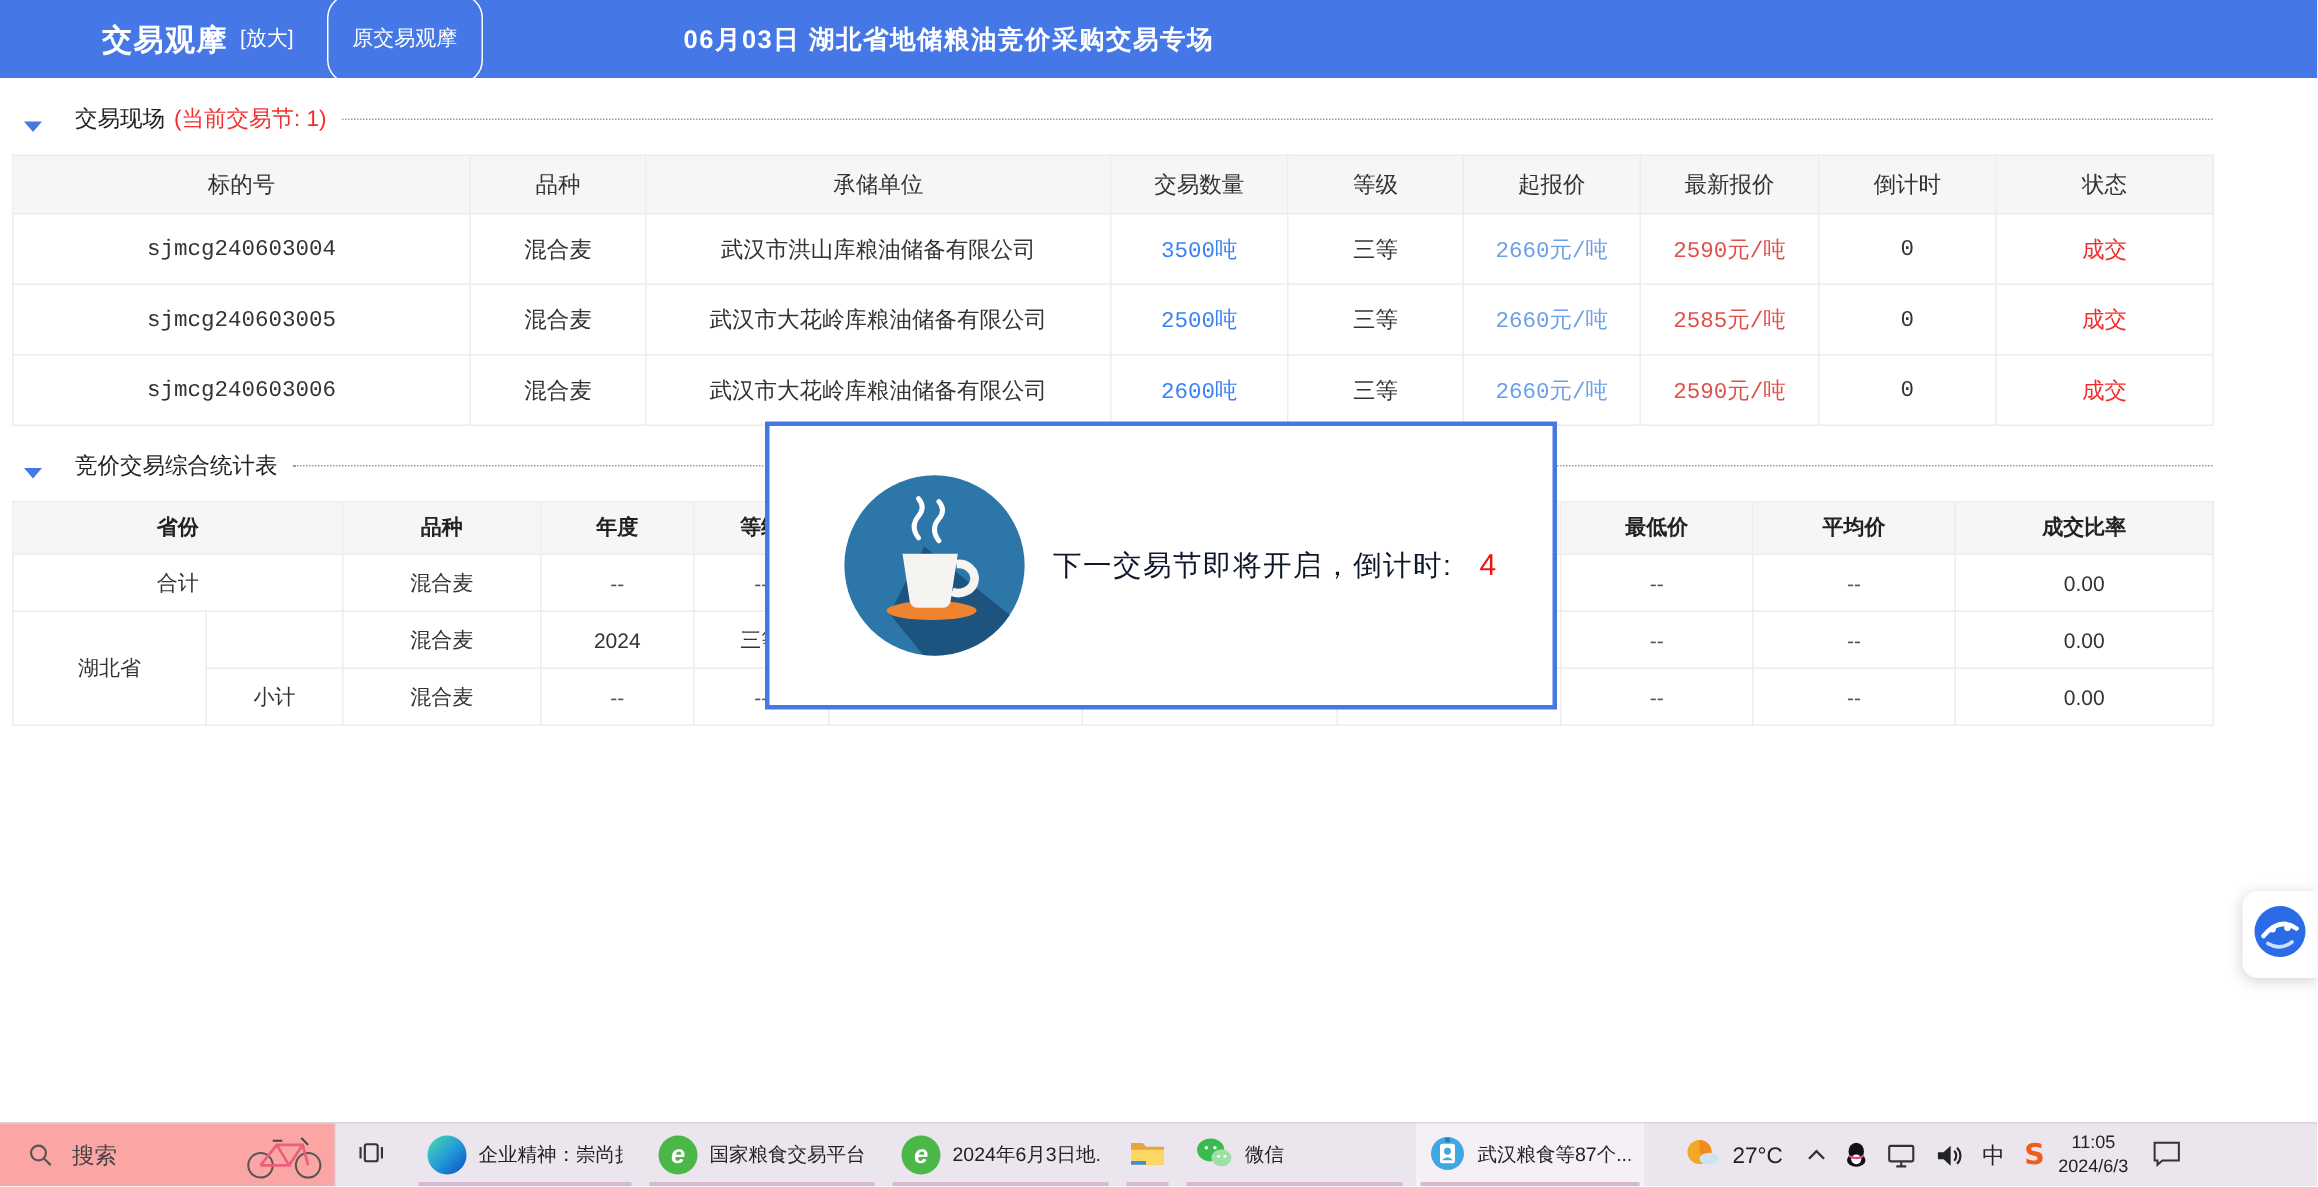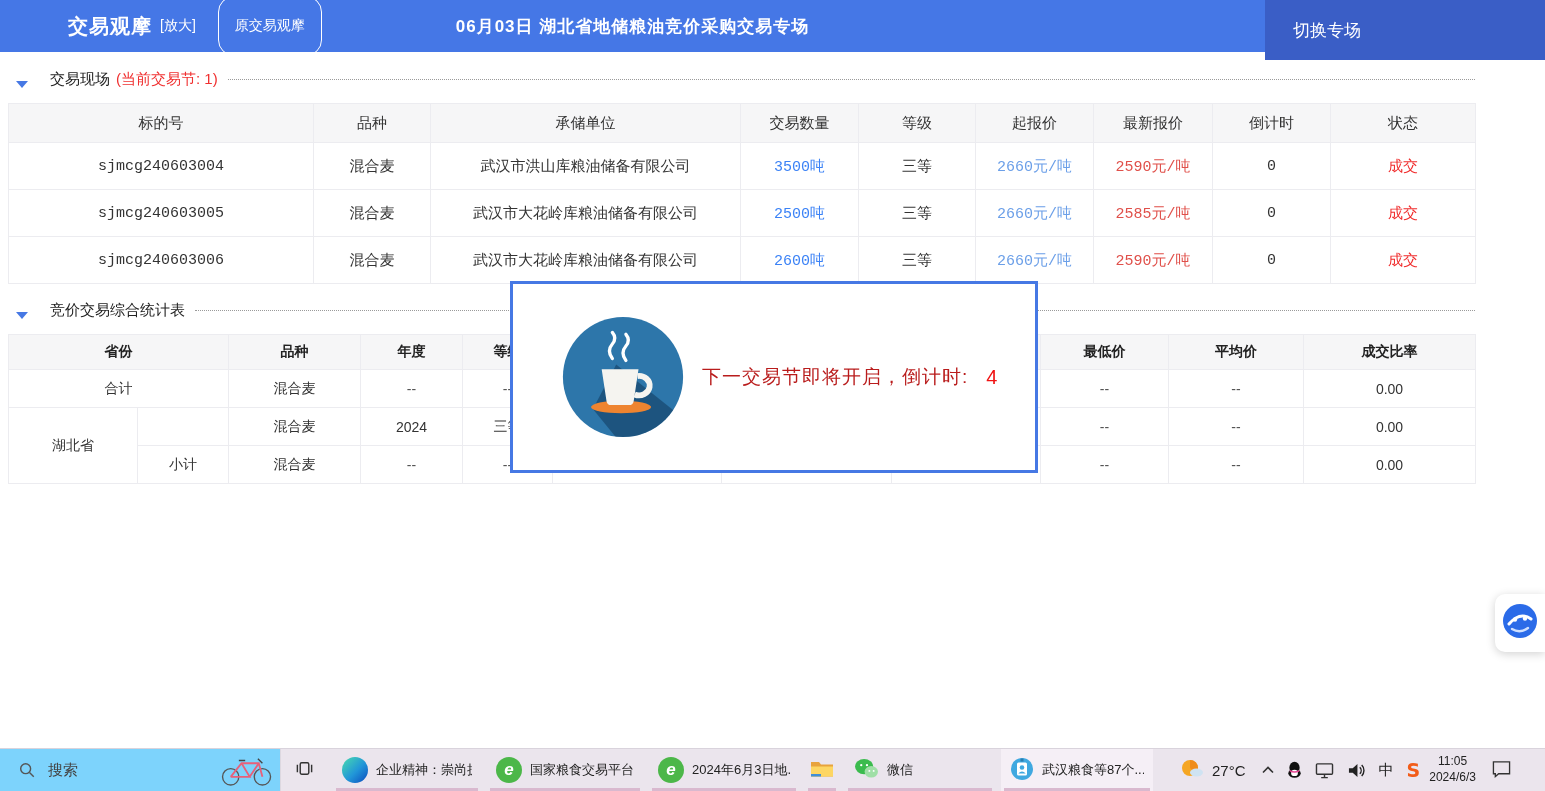--- a/index.html
+++ b/index.html
@@ -37,29 +37,29 @@
   .stats-table td { height:38px; background:#fff; }
   .c-orange { color:#3b82f6; }
   .c-blue { color:#6b9fe8; }
   .c-red { color:#e0504a; }
   .c-status { color:#f02c2c; }
   .c-dim { color:#555; }
 
   
   .modal { position:absolute; left:510px; top:281px; width:528px; height:192px; background:#fff; border:3px solid #4678e4; z-index:10; display:flex; align-items:center; }
   .coffee-wrap { margin-left:47px; flex:0 0 auto; width:126px; height:126px; }
-  .modal-msg { font-size:19px; color:#b91c1c; margin-left:16px; letter-spacing:1px; }
+  .modal-msg { font-size:19px; color:#0f172a; margin-left:16px; letter-spacing:1px; }
   .modal-count { font-size:20px; color:#f01414; margin-left:18px; }
 
   
   .float-widget { position:absolute; right:0; top:594px; width:50px; height:58px; background:#fff; border-radius:10px 0 0 10px; box-shadow:0 2px 10px rgba(0,0,0,.18); z-index:6; display:flex; align-items:center; justify-content:center; cursor:pointer; }
 
   
   .taskbar { position:absolute; left:0; bottom:0; width:1545px; height:43px; background:#ebe5ed; border-top:1px solid #d9d3dc; display:flex; align-items:stretch; z-index:20; font-size:13px; color:#222; }
-  .search-box { width:281px; background:#7dd3fc; border-right:1px solid #ddd8e0; display:flex; align-items:center; cursor:pointer; flex:0 0 auto; }
+  .search-box { width:224px; background:#fca5a5; border-right:1px solid #ddd8e0; display:flex; align-items:center; cursor:pointer; flex:0 0 auto; }
   .search-box .mag { margin-left:18px; display:flex; }
   .search-label { margin-left:12px; font-size:15px; color:#444; }
   .bike { margin-left:auto; margin-right:4px; display:flex; }
   .taskview-btn { width:46px; display:flex; align-items:center; justify-content:center; cursor:pointer; flex:0 0 auto; }
   .app-btn { position:relative; display:flex; align-items:center; padding:0 9px; margin-left:6px; cursor:pointer; flex:0 0 auto; }
   .app-btn .lbl { margin-left:8px; white-space:nowrap; overflow:hidden; }
   .app-btn .active-bar { position:absolute; left:3px; right:3px; bottom:0; height:3px; background:#d9b9cf; }
   .w-edge{width:148px;} .w-b1{width:156px;} .w-b2{width:150px;} .w-exp{width:34px; padding:0 5px;} .w-wx{width:150px;} .w-ct{width:152px; background:#f5eff6;}
   .icon-circle { width:26px; height:26px; border-radius:50%; flex:0 0 auto; display:flex; align-items:center; justify-content:center; }
   .icon-edge { background:linear-gradient(135deg,#46d6b2 5%,#2196d8 55%,#0d52c0 95%); }
@@ -78,21 +78,20 @@
 
 <div id="app">
 
   <div class="top-bar">
     <div class="brand-area">
       <span class="app-title">交易观摩</span>
       <span class="zoom-link">[放大]</span>
       <button class="orig-btn">原交易观摩</button>
     </div>
     <div class="session-title">06月03日 湖北省地储粮油竞价采购交易专场</div>
-    <div class="switch-panel">切换专场</div>
   </div>
 
   <div class="section sec1">
     <span class="sec-icon"><span class="pill"></span><span class="tri"></span></span>
     <span class="sec-title">交易现场</span>
     <span class="sec-note">(当前交易节: 1)</span>
     <span class="dotted"></span>
   </div>
 
   <table class="live-table">

